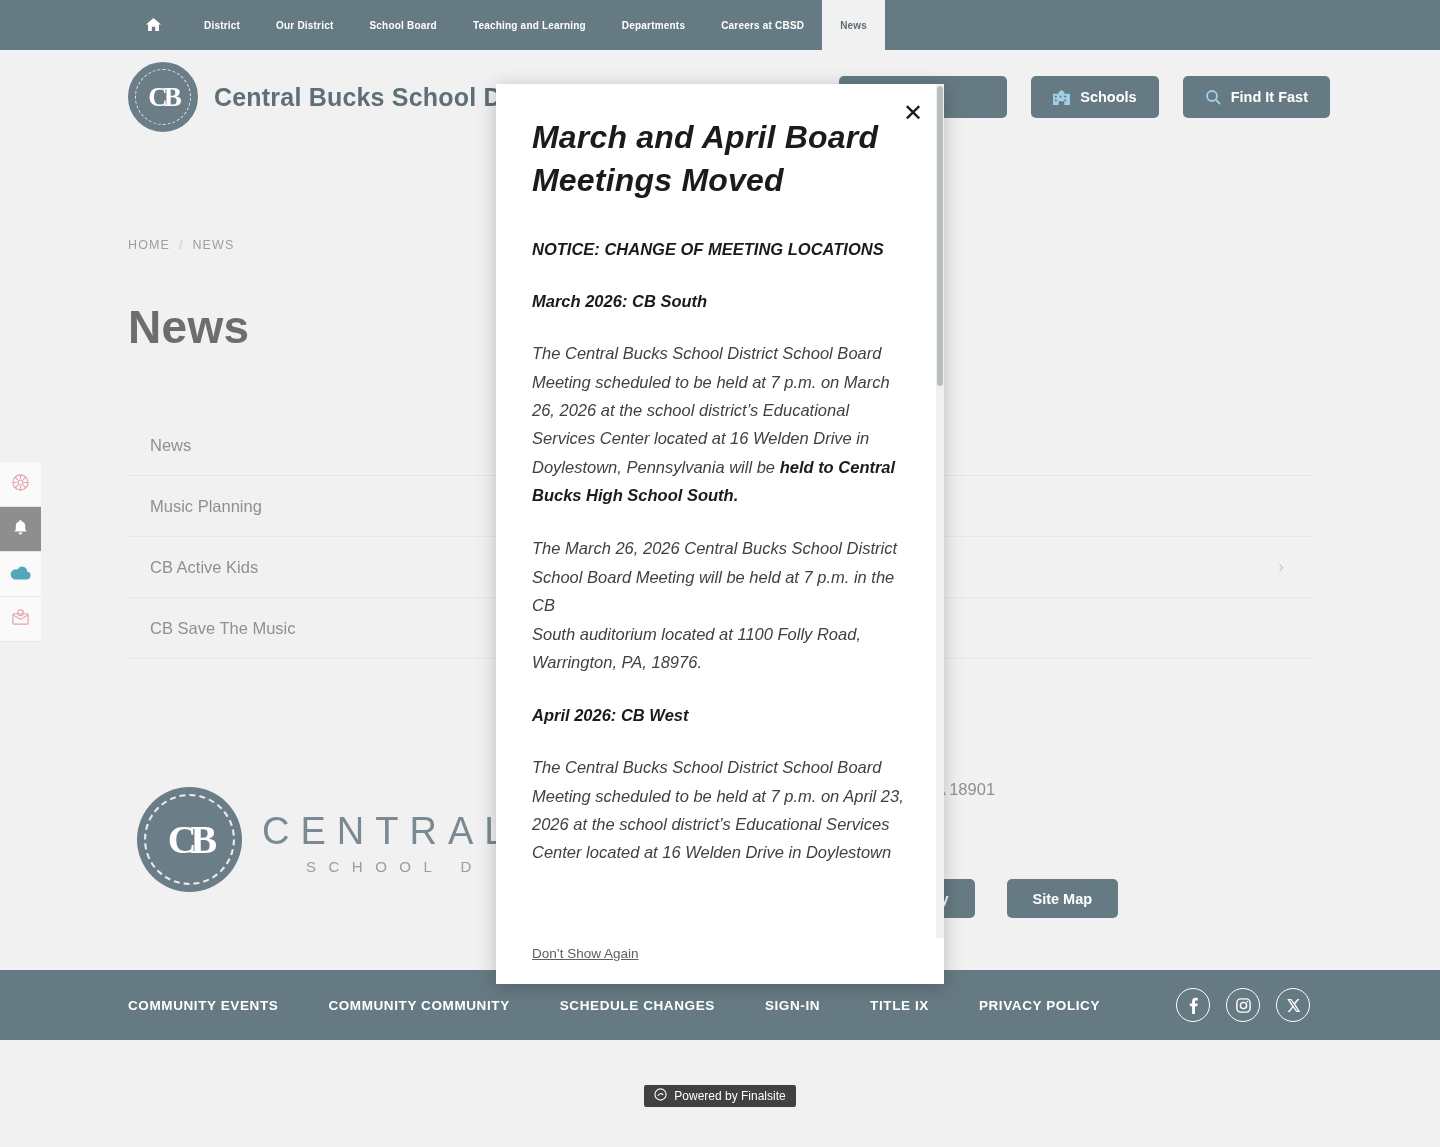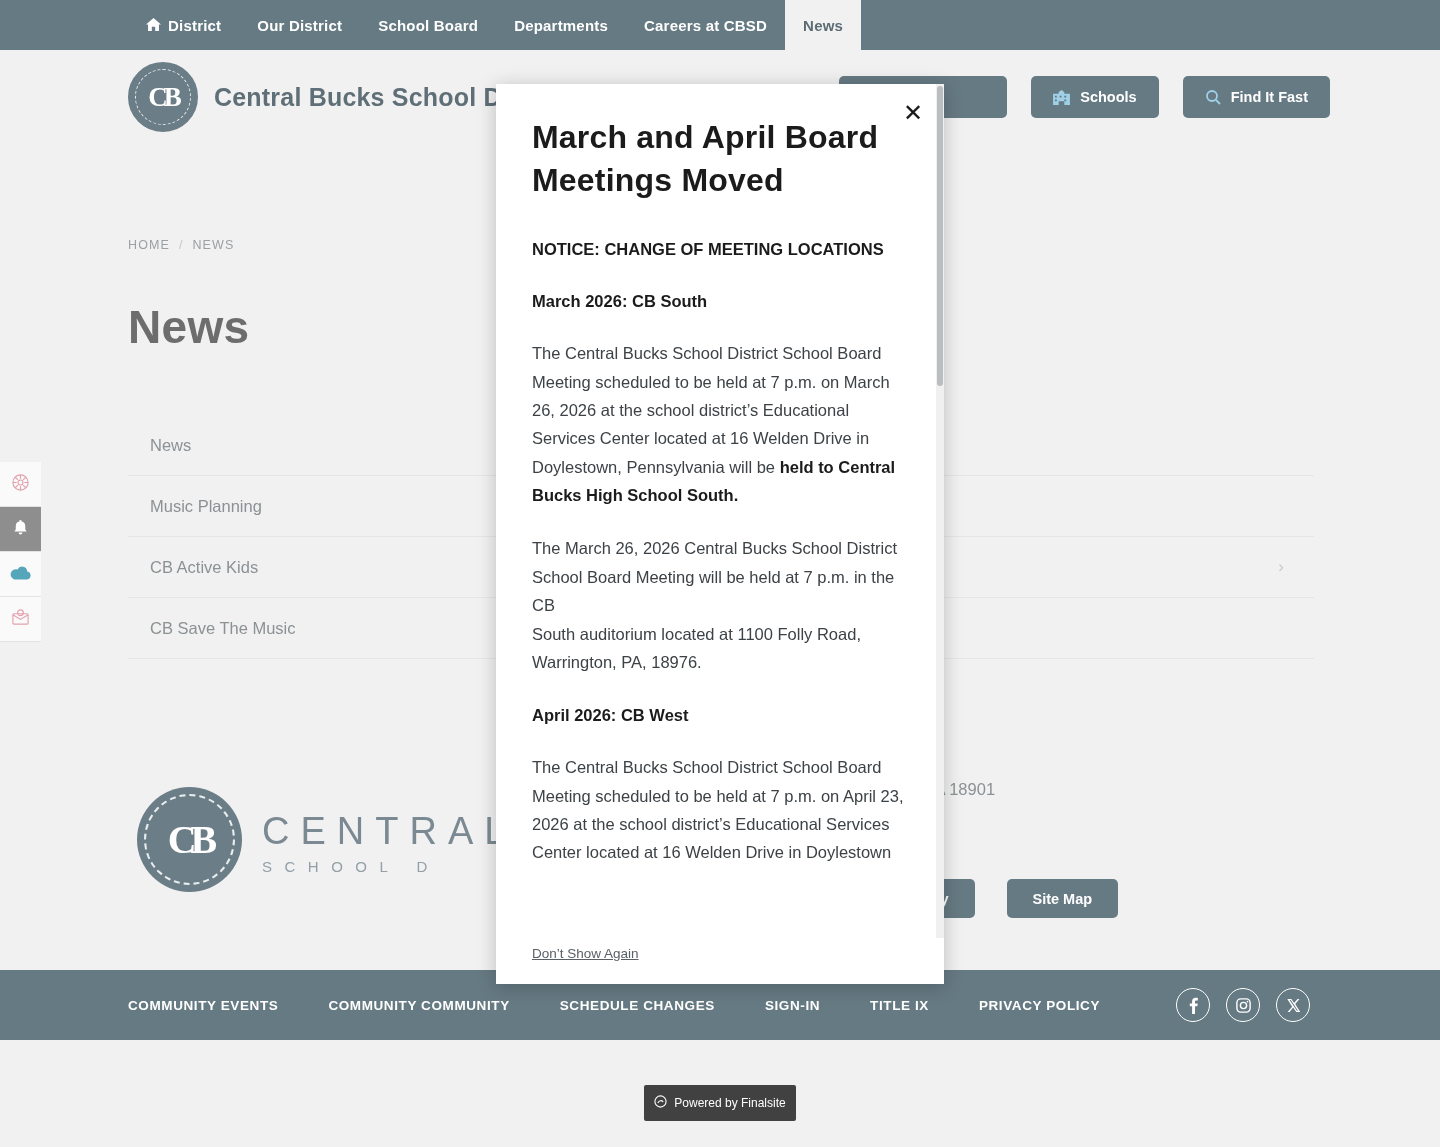--- a/index.html
+++ b/index.html
@@ -23,24 +23,25 @@
     position: absolute; top: 0; left: 0;
     width: 1440px; height: 50px;
     background: #667a83;
     display: flex; align-items: stretch;
     padding-left: 128px;
   }
   .topnav-item {
     display: flex; align-items: center;
     padding: 0 18px;
     color: #ffffff;
-    font-size: 15px; font-weight: bold;
+    font-size: 10px; font-weight: bold;
     letter-spacing: .2px;
     white-space: nowrap;
     cursor: pointer;
+    gap: 36px;
   }
   .topnav-item.active {
     background: #f1f1f1;
     color: #5c6c74;
   }
   .home-glyph {
     display: inline-block;
     margin-right: 7px;
     font-size: 15px;
     line-height: 1;
@@ -168,21 +169,21 @@
   .foot-wordmark {
     position: absolute; left: 262px; top: 50px;
     color: #7b8a92;
   }
   .foot-wordmark .w1 {
     font-size: 38px; letter-spacing: 11px; font-weight: normal;
     font-family: "Liberation Sans", sans-serif;
   }
   .foot-wordmark .w2 {
     font-size: 15px; letter-spacing: 12.5px;
-    margin-top: 5px; color: #93a0a7;
+    margin-top: 5px; color: #93a0a7; margin-left: 44px;
   }
   .foot-address {
     position: absolute; left: 800px; top: 780px;
     font-size: 16.5px; color: #8b9194;
     white-space: nowrap;
   }
   .foot-btns {
     position: absolute; left: 800px; top: 879px;
     display: flex; gap: 32px;
   }
@@ -220,21 +221,21 @@
   }
 
   
   .finalsite-wrap {
     position: absolute; left: 0; top: 1040px;
     width: 1440px; height: 107px;
     background: #f1f1f1;
     display: flex; justify-content: center;
   }
   .finalsite {
-    margin-top: 45px; height: 36px;
+    margin-top: 45px; height: 22px;
     background: #414141; color: #ffffff;
     font-size: 12px; border-radius: 2px;
     display: inline-flex; align-items: center; gap: 7px;
     padding: 0 10px; cursor: pointer;
   }
 
   
   .modal {
     position: absolute; left: 496px; top: 84px;
     width: 448px; height: 900px;
@@ -247,20 +248,21 @@
     width: 30px; height: 30px;
     background: none; border: none; cursor: pointer;
     color: #1a1a1a; font-size: 24px; line-height: 1;
     display: flex; align-items: center; justify-content: center;
     font-family: "Liberation Sans", sans-serif;
     z-index: 5;
   }
   .modal-body {
     padding: 32px 36px 0 36px;
     height: 900px;
+    font-style: italic;
   }
   .modal-title {
     font-size: 32px; font-weight: bold;
     color: #1b1b1b; line-height: 1.33;
     letter-spacing: .2px;
     margin-bottom: 34px;
   }
   .m-strong {
     font-size: 16.5px; font-weight: bold; color: #1b1b1b;
     line-height: 1.7; margin-bottom: 24px;
@@ -303,20 +305,23 @@
             <path d="M8 1 0 8h2.2v7h4V10.5h3.6V15h4V8H16z"></path>
           </svg>
       </span>
       <span>District</span>
     </div>
     <div class="topnav-item">
         <span>Our District</span>
       </div>
     <div class="topnav-item">
         <span>School Board</span>
+      </div>
+    <div class="topnav-item">
+        <span>Teaching and Learning</span>
       </div>
     <div class="topnav-item">
         <span>Departments</span>
       </div>
     <div class="topnav-item">
         <span>Careers at CBSD</span>
       </div>
     <div class="topnav-item active">
         <span>News</span>
       </div>

